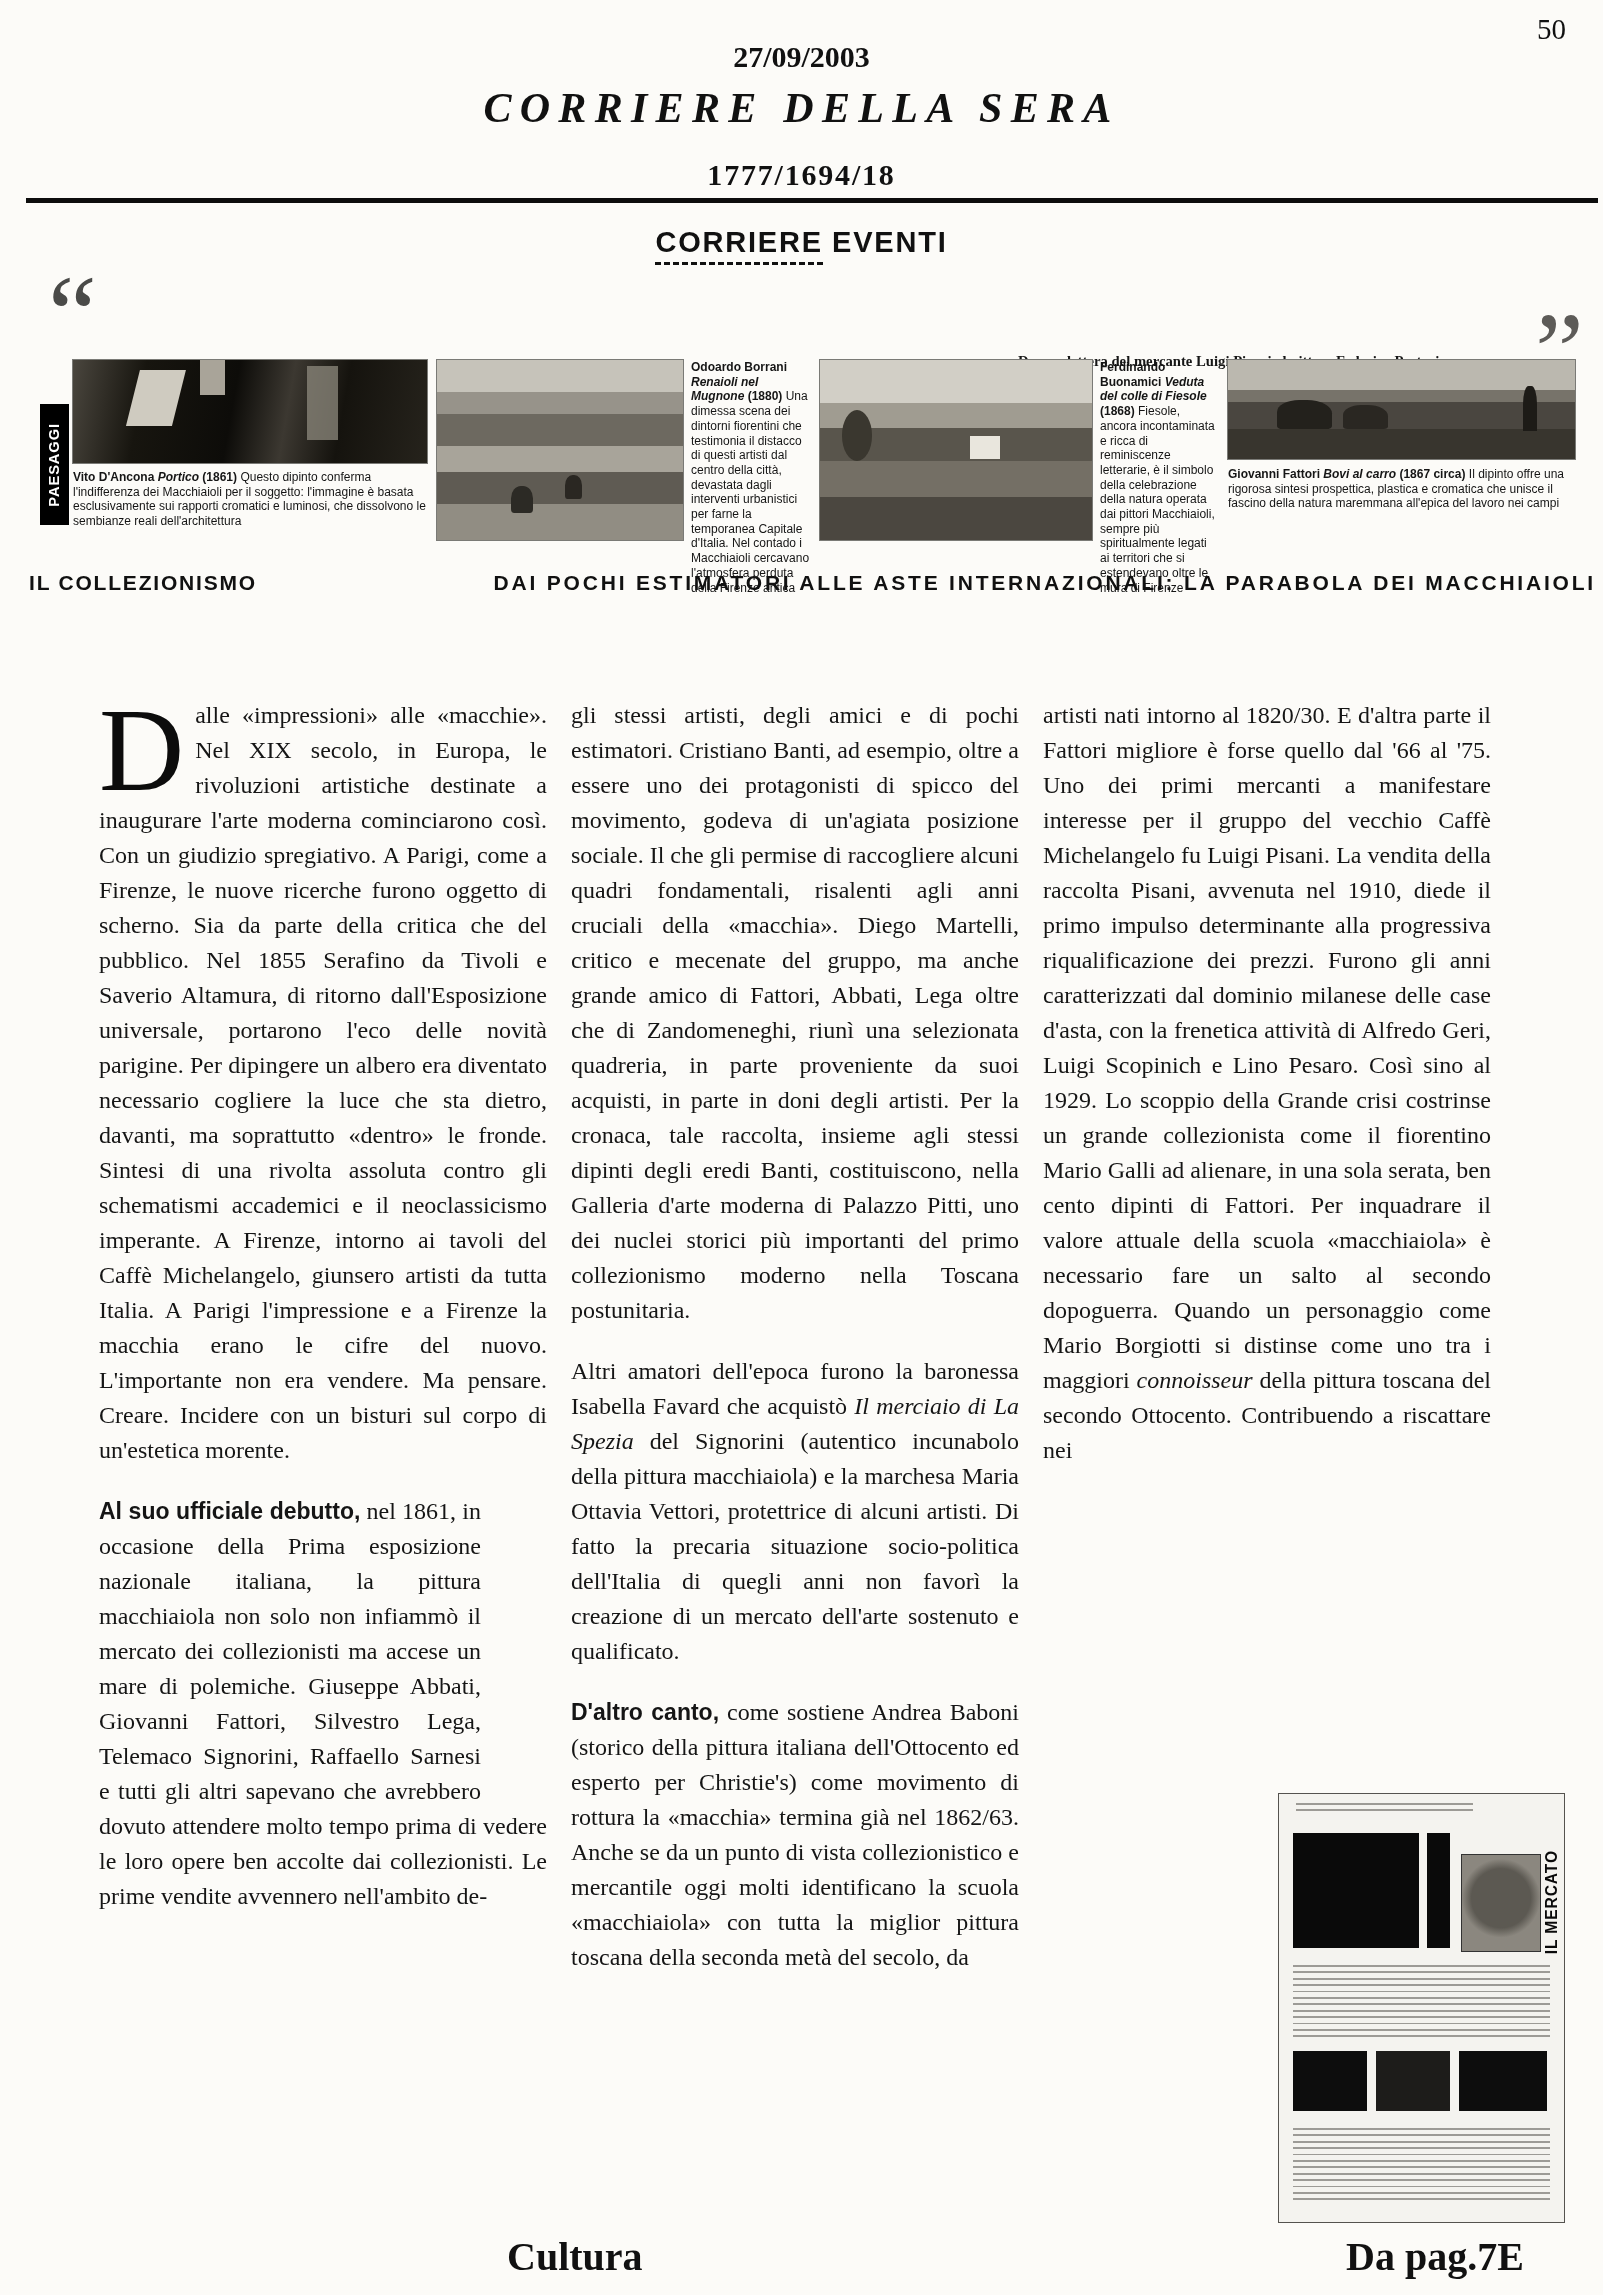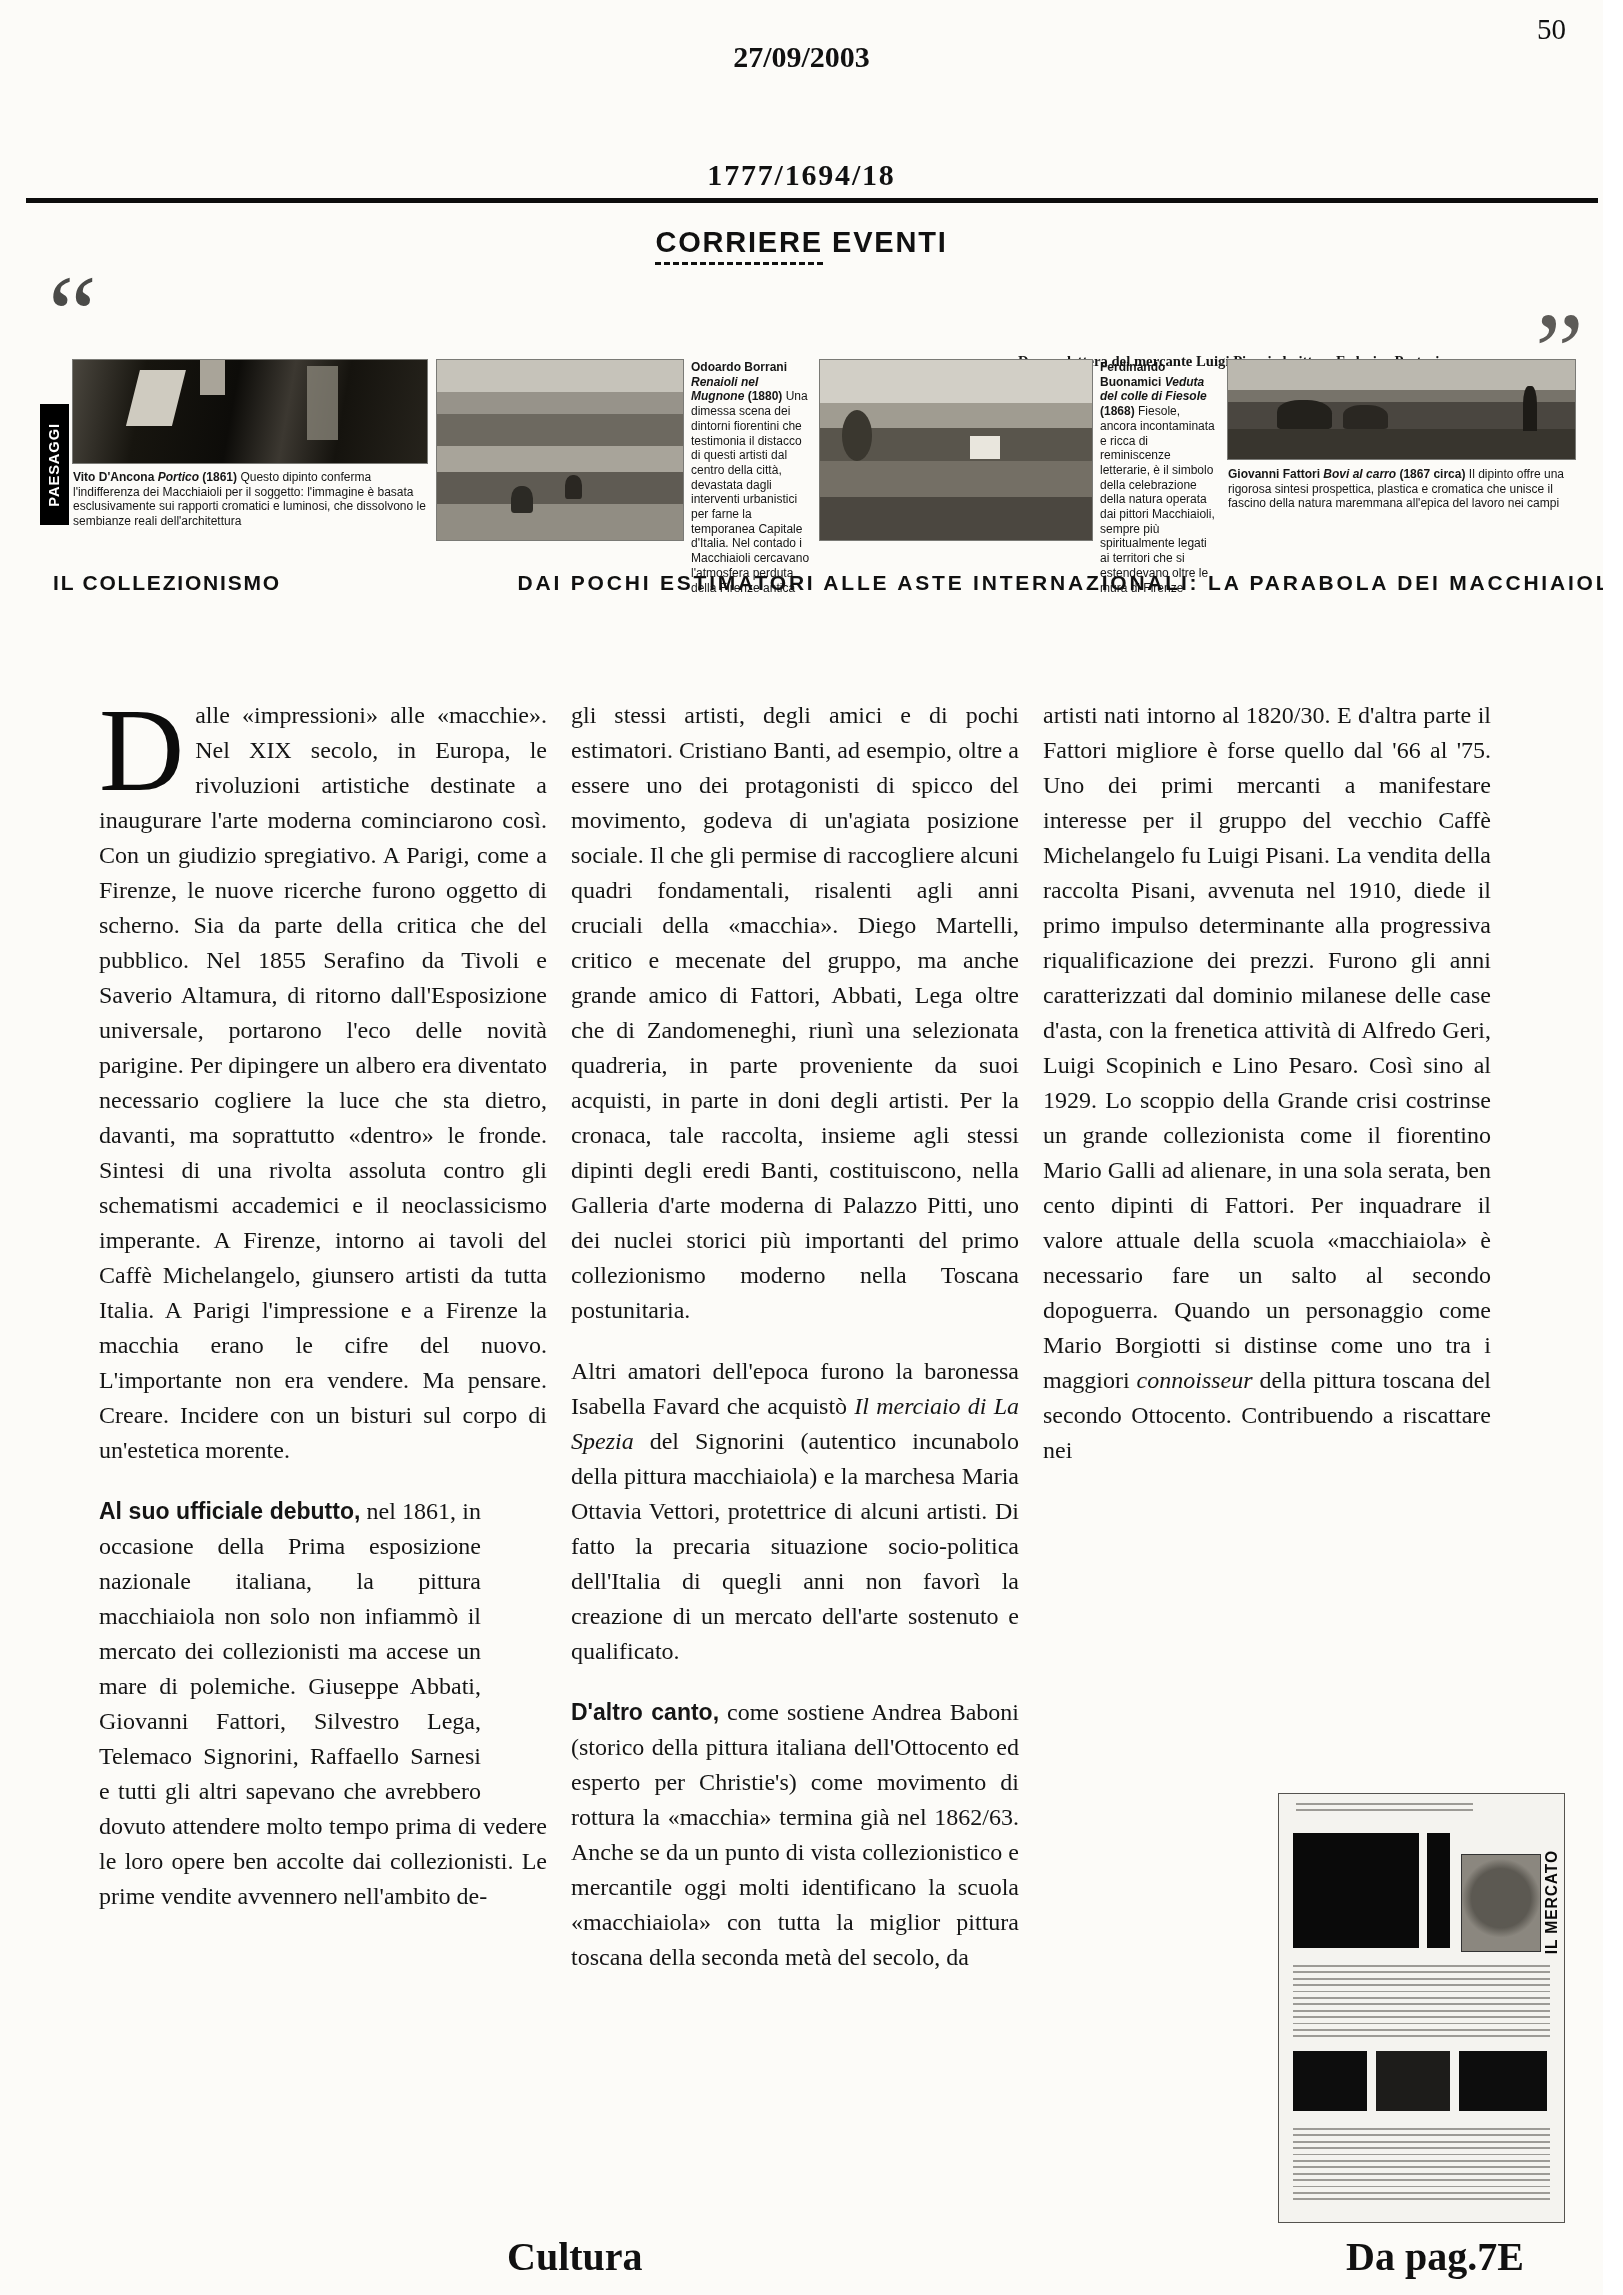--- a/index.html
+++ b/index.html
@@ -55,21 +55,21 @@
   .pic4 .drover { left:85%; top:26%; width:4%; height:46%; background:#1d1b17; border-radius:40% 40% 0 0; }
   .cap { position:absolute; font-family:"Liberation Sans", sans-serif; font-size:12px; line-height:14.7px; color:#151515; }
   .cap b { font-weight:700; }
   .cap i { font-weight:700; font-style:italic; }
   .cap1 { left:73px;  top:470px; width:354px; }
   .cap2 { left:691px; top:360px; width:121px; }
   .cap3 { left:1100px; top:360px; width:119px; }
   .cap4 { left:1228px; top:467px; width:347px; }
   
   .kicker { position:absolute; top:571px; left:29px; width:1567px; display:flex; justify-content:space-between;
-            font-family:"Liberation Sans", sans-serif; font-size:21px;margin-left:24px; }
+            font-family:"Liberation Sans", sans-serif; font-size:21px; }
   .kicker .kb { font-weight:700; letter-spacing:1.8px; white-space:nowrap; }
   .kicker .kr { font-weight:600; letter-spacing:2.8px; white-space:nowrap;padding-left:48px; }
   .headline { position:absolute; top:597px; left:0; width:100%; text-align:center;
               font-size:71px; line-height:1; font-weight:400; color:#0b0b0b; }
   
   .body { position:absolute; top:698px; left:99px; width:1392px; display:flex; gap:24px; }
   .col { width:448px; font-size:24px; line-height:35px; text-align:justify; color:#151515; }
   .col p { margin:0; }
   .col .pspace { margin-top:26px; }
   .dropcap { float:left; font-size:118px; line-height:92px; padding:7.3px 11px 0 0; font-weight:400; color:#0c0c0c; }
@@ -97,20 +97,21 @@
   .foot-section { position:absolute; left:507px; top:2233px; font-weight:700; font-size:40px; }
   .foot-ref     { position:absolute; left:1346px; top:2233px; font-weight:700; font-size:40px; }
 </style>
 </head>
 <body>
 
 <div class="sheet">
 
   <div class="page-num">50</div>
   <div class="issue-date">27/09/2003</div>
+  <div class="masthead">CORRIERE DELLA SERA</div>
   <div class="edition-code">1777/1694/18</div>
   <div class="header-rule"></div>
   <div class="banner">
     <span class="w1">CORRIERE</span><span class="w2">EVENTI</span>
   </div>
 
   <div class="q-mark q-open">“</div>
   <div class="q-mark q-close">”</div>
   <div class="q-attr">Da una lettera del mercante Luigi Pisani al pittore Federico Pastoris</div>
 

